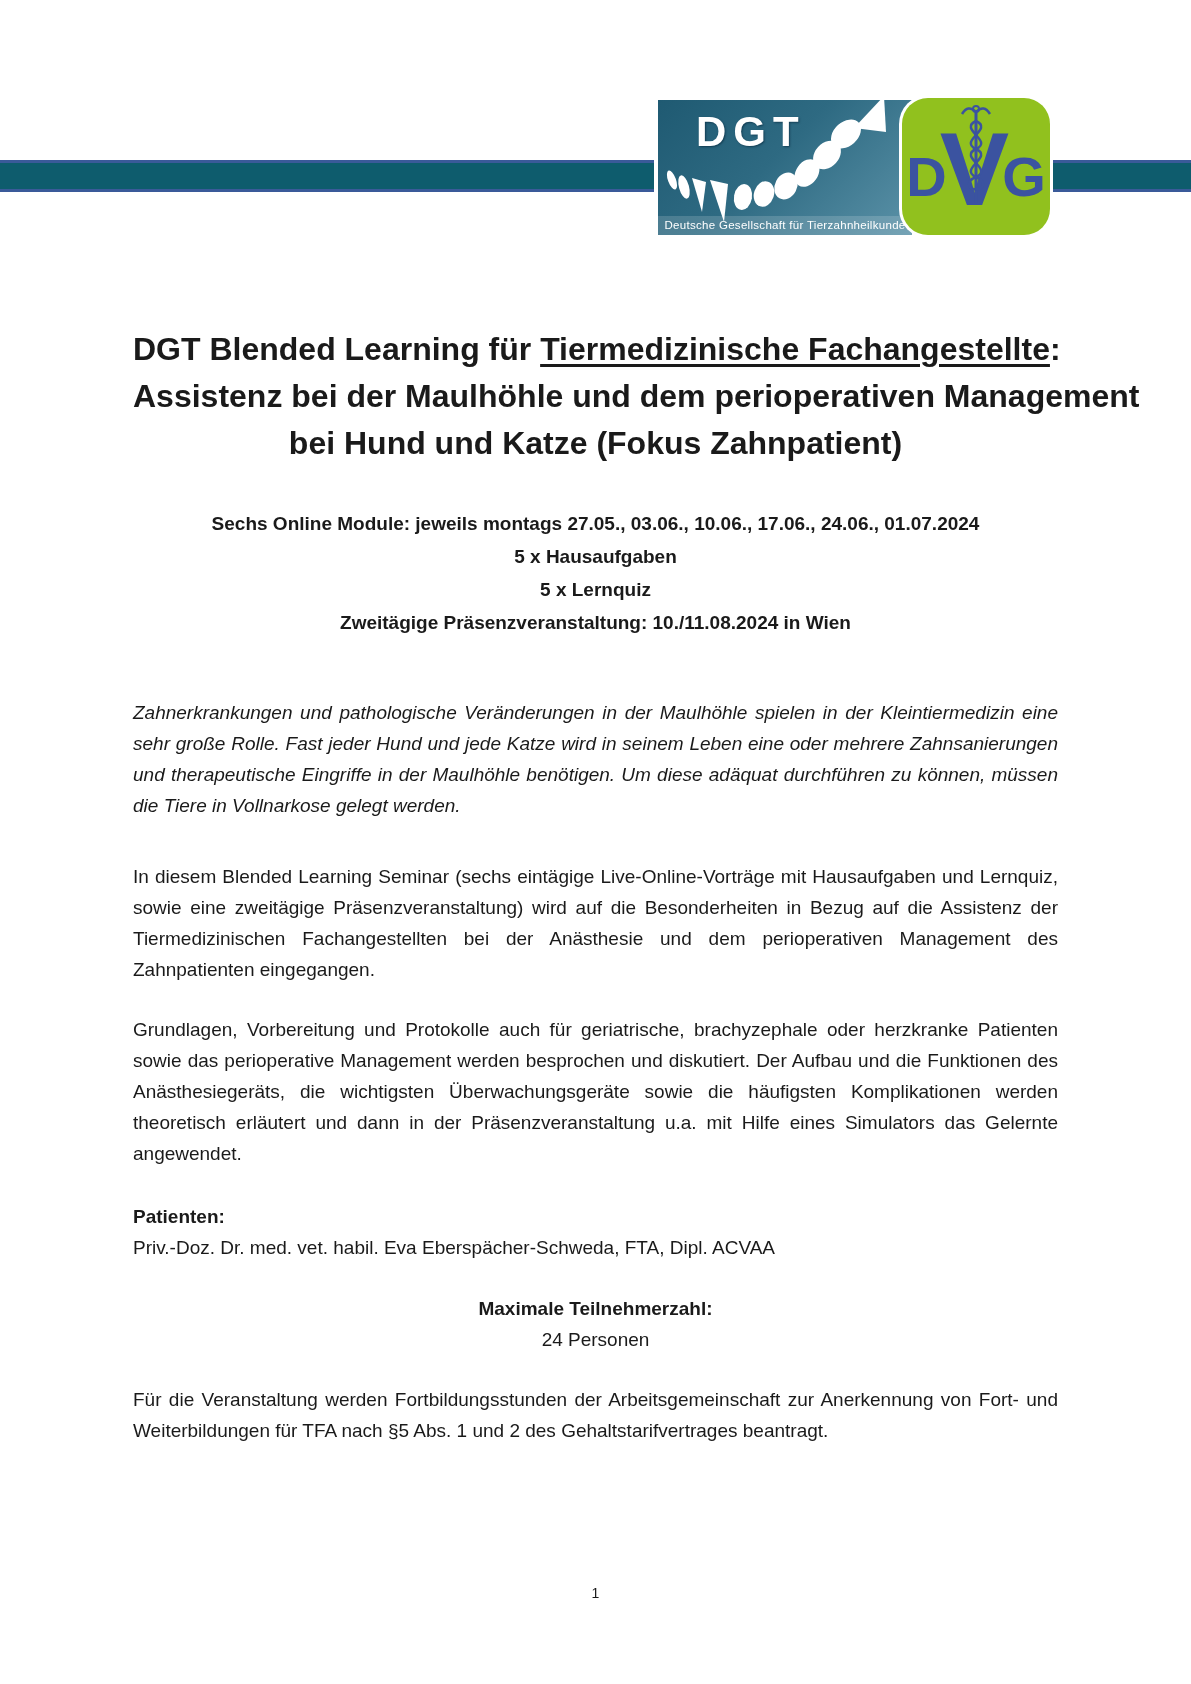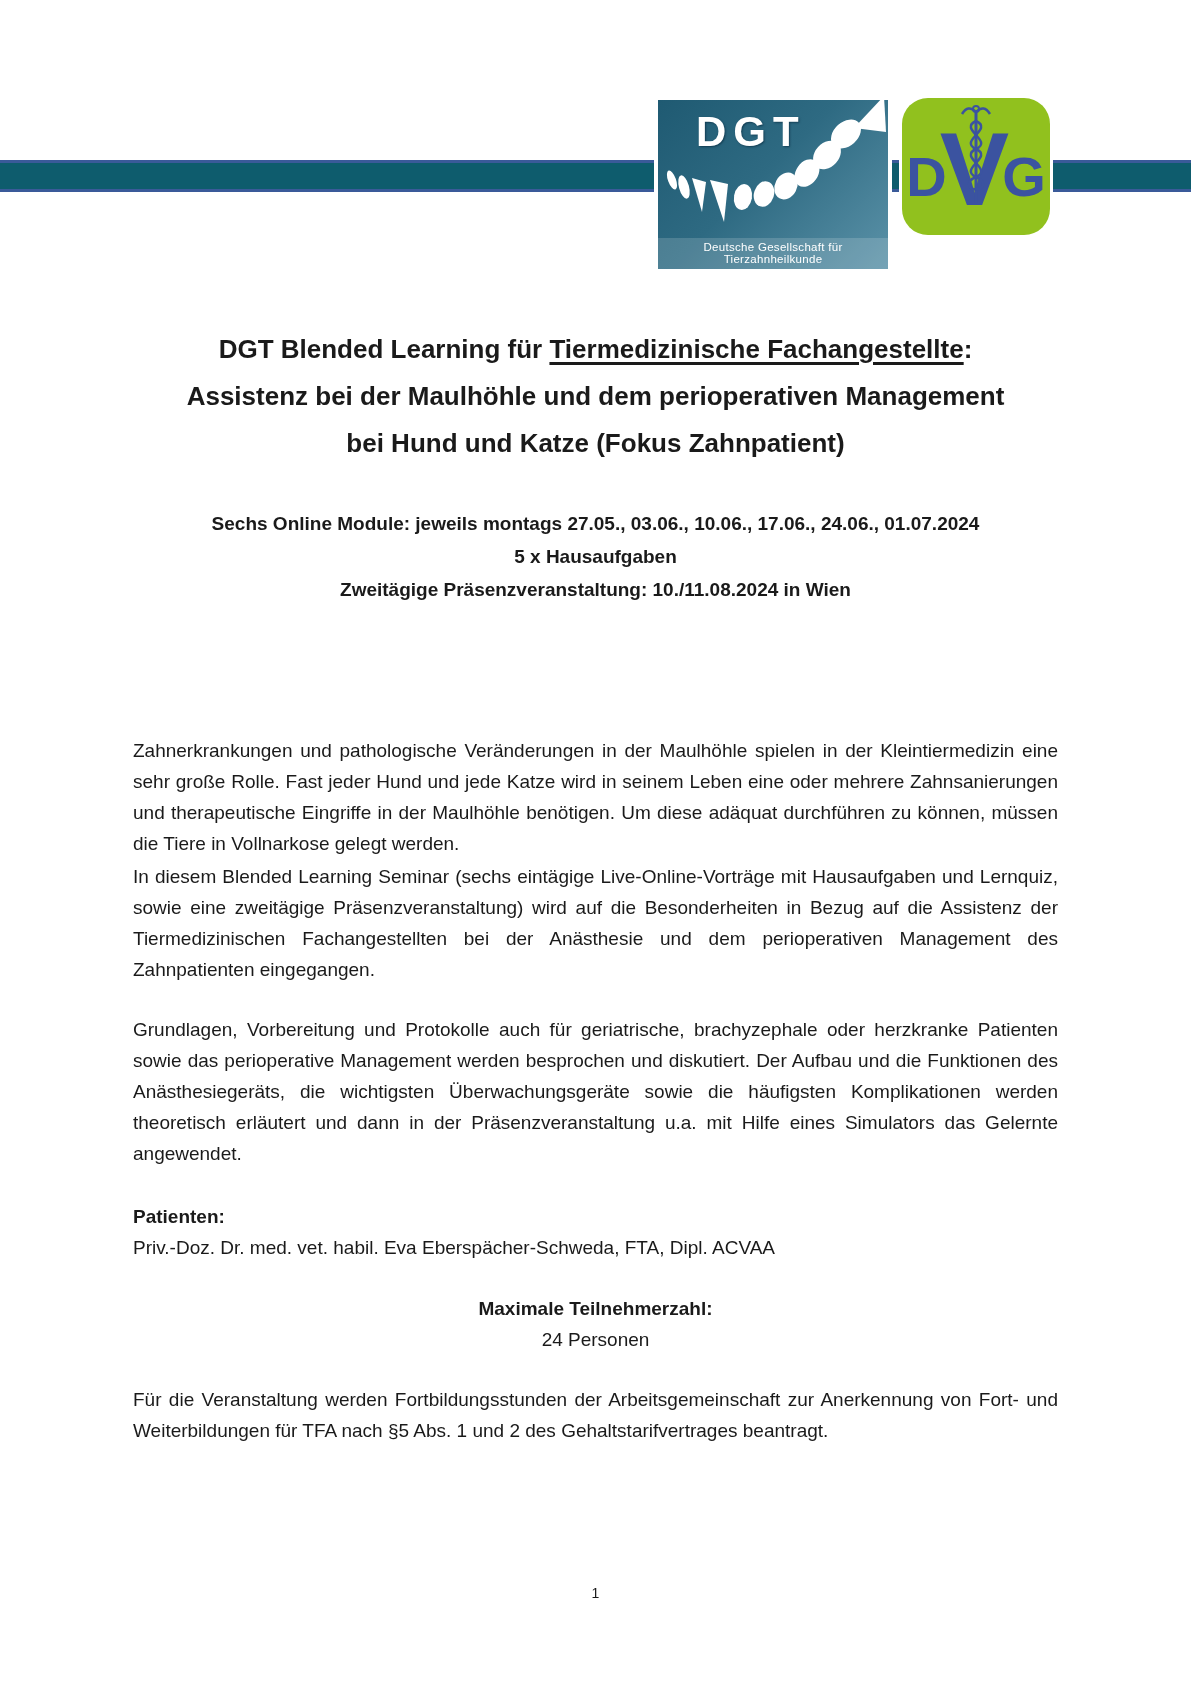--- a/index.html
+++ b/index.html
@@ -9,23 +9,23 @@
   }
 
   
   .header-bar {
     position:absolute; top:160px; left:0; width:1191px; height:32px;
     box-sizing:border-box; background:#0e5c6d;
     border-top:3px solid #3a5a99; border-bottom:3px solid #3a5a99;
     z-index:1;
   }
   .dgt-logo {
-    position:absolute; left:658px; top:100px; width:230px; height:169px;
+    position:absolute; left:658px; top:100px; width:230px; height:135px;
     background:linear-gradient(135deg,#1f5a72 0%, #2e6a82 45%, #5b92a8 100%);
-    box-shadow:0 0 0 4px #ffffff; z-index:2; overflow:hidden;
+    box-shadow:0 0 0 4px #ffffff; z-index:2; overflow:hidden;padding-left:24px;
   }
   .dgt-text {
     position:absolute; top:8px; left:38px; font-size:42px; font-weight:bold;
     color:#ffffff; letter-spacing:7px; text-shadow:1px 1px 2px rgba(0,30,50,.55);
     z-index:3;
   }
   .dgt-teeth { position:absolute; left:0; top:0; width:230px; height:135px; z-index:2; }
   .dgt-caption {
     position:absolute; bottom:0; left:0; right:0; text-align:center;
     font-size:11.5px; color:#ffffff; background:rgba(255,255,255,.16);
@@ -39,27 +39,27 @@
   .dvg-letters {
     position:absolute; inset:0; display:flex; justify-content:center; align-items:center;
     color:#3b53a0; font-weight:bold; z-index:2;
   }
   .dvg-d,.dvg-g { font-size:56px; margin-top:20px; }
   .dvg-v { font-size:104px; line-height:1; margin:0 -7px; position:relative; top:2px; }
   .dvg-caduceus { position:absolute; top:5px; left:50%; transform:translateX(-50%); z-index:3; }
 
   
   .col { position:absolute; left:133px; width:925px; }
-  .title { top:326px; text-align:center; font-weight:bold; font-size:26px; line-height:47px; }
+  .title { top:326px; text-align:center; font-weight:bold; font-size:32px; line-height:47px; }
   .title .nowrap { white-space:nowrap; }
   .title .u { text-decoration:underline; text-decoration-thickness:3px; text-underline-offset:4px; }
   .schedule { top:507px; text-align:center; font-weight:bold; font-size:19px; line-height:33px; }
   .schedule div { white-space:nowrap; }
   .para { font-size:19px; line-height:31px; text-align:justify; }
-  .p1 { top:735px; }
+  .p1 { top:697px;font-style:italic; }
   .p2 { top:861px; }
   .p3 { top:1014px; }
   .ref { top:1201px; text-align:left; }
   .max { top:1293px; text-align:center; }
   .p4 { top:1384px; }
   .bold { font-weight:bold; }
   .page-num { position:absolute; top:1585px; left:0; width:1191px; text-align:center; font-size:14px; color:#1a1a1a; }
 </style>
 </head>
 <body>
@@ -107,20 +107,21 @@
 
   <div class="col title">
     <div class="nowrap"><span>DGT Blended Learning für </span><span class="u">Tiermedizinische Fachangestellte</span><span>:</span></div>
     <div class="nowrap">Assistenz bei der Maulhöhle und dem perioperativen Management</div>
     <div class="nowrap">bei Hund und Katze (Fokus Zahnpatient)</div>
   </div>
 
   <div class="col schedule">
     <div>Sechs Online Module: jeweils montags 27.05., 03.06., 10.06., 17.06., 24.06., 01.07.2024</div>
     <div>5 x Hausaufgaben</div>
+    <div>5 x Lernquiz</div>
     <div>Zweitägige Präsenzveranstaltung: 10./11.08.2024 in Wien</div>
   </div>
 
   <div class="col para p1">Zahnerkrankungen und pathologische Veränderungen in der Maulhöhle spielen in der Kleintiermedizin eine sehr große Rolle. Fast jeder Hund und jede Katze wird in seinem Leben eine oder mehrere Zahnsanierungen und therapeutische Eingriffe in der Maulhöhle benötigen. Um diese adäquat durchführen zu können, müssen die Tiere in Vollnarkose gelegt werden.</div>
   <div class="col para p2">In diesem Blended Learning Seminar (sechs eintägige Live-Online-Vorträge mit Hausaufgaben und Lernquiz, sowie eine zweitägige Präsenzveranstaltung) wird auf die Besonderheiten in Bezug auf die Assistenz der Tiermedizinischen Fachangestellten bei der Anästhesie und dem perioperativen Management des Zahnpatienten eingegangen.</div>
   <div class="col para p3">Grundlagen, Vorbereitung und Protokolle auch für geriatrische, brachyzephale oder herzkranke Patienten sowie das perioperative Management werden besprochen und diskutiert. Der Aufbau und die Funktionen des Anästhesiegeräts, die wichtigsten Überwachungsgeräte sowie die häufigsten Komplikationen werden theoretisch erläutert und dann in der Präsenzveranstaltung u.a. mit Hilfe eines Simulators das Gelernte angewendet.</div>
 
   <div class="col para ref">
     <div class="bold">Patienten:</div>
     <div>Priv.-Doz. Dr. med. vet. habil. Eva Eberspächer-Schweda, FTA, Dipl. ACVAA</div>

